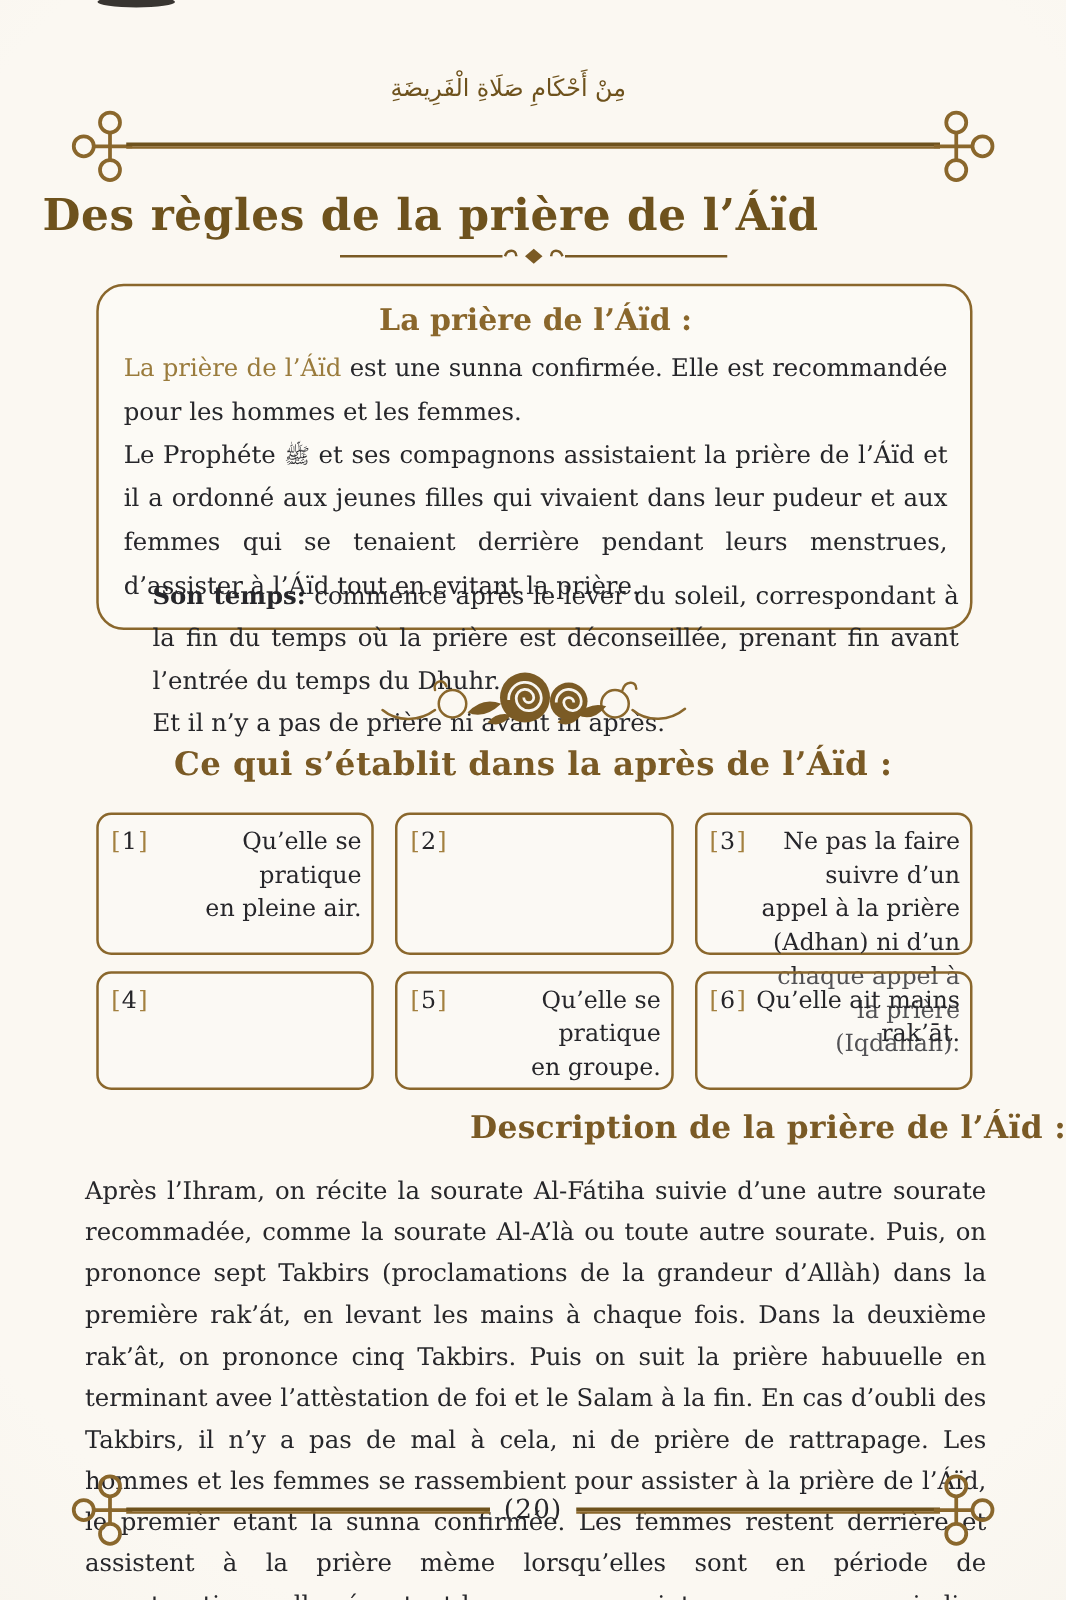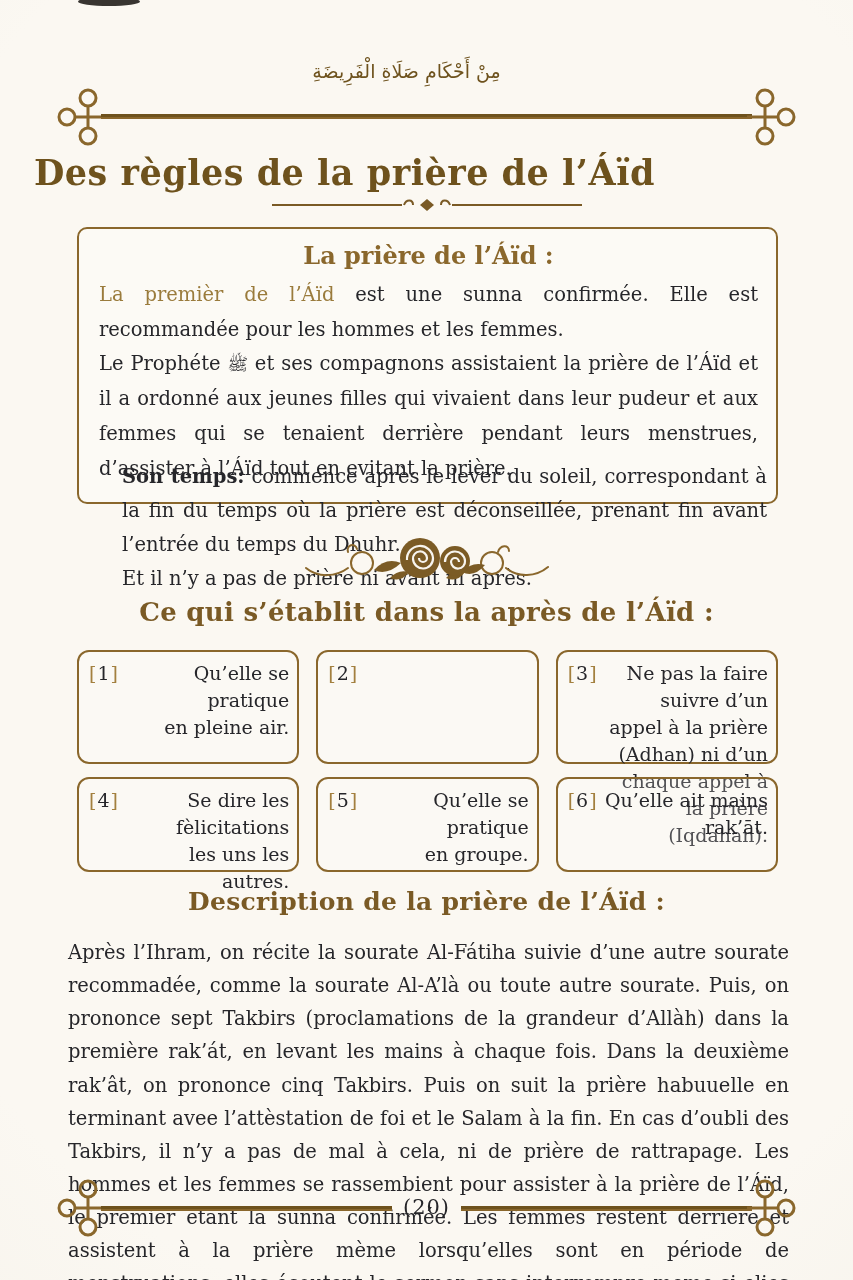--- a/index.html
+++ b/index.html
@@ -34,40 +34,40 @@
   .page-num{margin:0 16px;font-size:21px;color:var(--text);position:relative;top:-1px;letter-spacing:1px;}
   
   .title{
     position:absolute;top:136px;left:18px;right:0;margin:16px;
     font-size:35px;font-weight:bold;color:var(--accent-dark);letter-spacing:.5px;
   }
   .title-divider{position:absolute;top:194px;left:0;right:0;text-align:center;}
   
   .intro-box{
     position:absolute;top:227px;left:77px;right:75px;
-    border:2px solid var(--accent);border-radius:10px;
+    border:2px solid var(--accent);border-radius:22px;
     padding:8px 18px 16px 20px;background:rgba(255,255,255,.25);
   }
   .intro-box h2{margin:4px 0 8px;text-align:center;font-size:24px;color:var(--accent);font-weight:bold;}
   .intro-box p{margin:0;font-size:19.5px;line-height:1.78;text-align:justify;}
   .lead{color:var(--accent-light);}
   .pbuh{font-family:"DejaVu Sans","Liberation Sans",sans-serif;font-size:17px;}
   
   .timing{position:absolute;top:436px;left:122px;right:86px;font-size:19.5px;line-height:1.75;margin-top:24px;}
   .timing p{margin:0;text-align:justify;}
   .timing .lbl{font-weight:bold;}
   
   .rose-divider{position:absolute;top:530px;left:0;right:0;text-align:center;}
   
   .section-heading{
     position:absolute;left:0;right:0;margin:0;text-align:center;
     font-size:26px;font-weight:bold;color:#7a5a25;letter-spacing:.3px;
   }
   .sh-rules{top:597px;}
-  .sh-desc{top:887px;font-size:25px;}
+  .sh-desc{top:887px;font-size:25px;text-align:right;}
   
   .rules-grid{
     position:absolute;top:650px;left:77px;right:75px;
     display:grid;grid-template-columns:1fr 1fr 1fr;grid-template-rows:114px 95px;gap:13px 17px;
   }
   .rule-box{
     border:2px solid var(--accent);border-radius:12px;
     padding:8px 8px 8px 10px;display:flex;align-items:flex-start;
     background:rgba(255,255,255,.2);
   }
@@ -119,21 +119,21 @@
           <path d="M180 11 H310"></path>
         <path d="M132 11 c2 -6 9 -6 9 0"></path>
           <path d="M178 11 c-2 -6 -9 -6 -9 0"></path>
       </g>
       <path d="M155 5 l7 6 -7 6 -7 -6 z" fill="#7a5a25"></path>
     </svg>
   </div>
 
   <div class="intro-box">
     <h2>La prière de l’Áïd :</h2>
-    <p><span class="lead">La premièr de l’Áïd</span><span> est une sunna confirmée. Elle est recommandée pour les hommes et les femmes.</span></p>
+    <p><span class="lead">La prière de l’Áïd</span><span> est une sunna confirmée. Elle est recommandée pour les hommes et les femmes.</span></p>
     <p><span>Le Prophéte </span><span class="pbuh">ﷺ</span><span> et ses compagnons assistaient la prière de l’Áïd et il a ordonné aux jeunes filles qui vivaient dans leur pudeur et aux femmes qui se tenaient derrière pendant leurs menstrues, d’assister à l’Áïd tout en evitant la prière.</span></p>
   </div>
 
   <div class="timing">
     <p><span class="lbl">Son temps:</span><span> commence après le lever du soleil, correspondant à la fin du temps où la prière est déconseillée, prenant fin avant l’entrée du temps du Dhuhr.</span></p>
     <p>Et il n’y a pas de prière ni avant ni après.</p>
   </div>
 
   <div class="rose-divider">
     <svg width="250" height="58" viewBox="0 0 250 58">
@@ -172,23 +172,20 @@
       <span class="rule-num">2</span>
     </div>
 
     <div class="rule-box">
       <span class="rule-num">3</span>
       <span class="rule-text">Ne pas la faire suivre d’un appel à la prière (Adhan) ni d’un chaque appel à la prière (Iqdahan).</span>
     </div>
 
     <div class="rule-box">
       <span class="rule-num">4</span>
-      <span class="rule-text">Se dire les
-fèlicitations
-les uns les autres.</span>
     </div>
 
     <div class="rule-box">
       <span class="rule-num">5</span>
       <span class="rule-text">Qu’elle se pratique
 en groupe.</span>
     </div>
 
     <div class="rule-box">
       <span class="rule-num">6</span>

